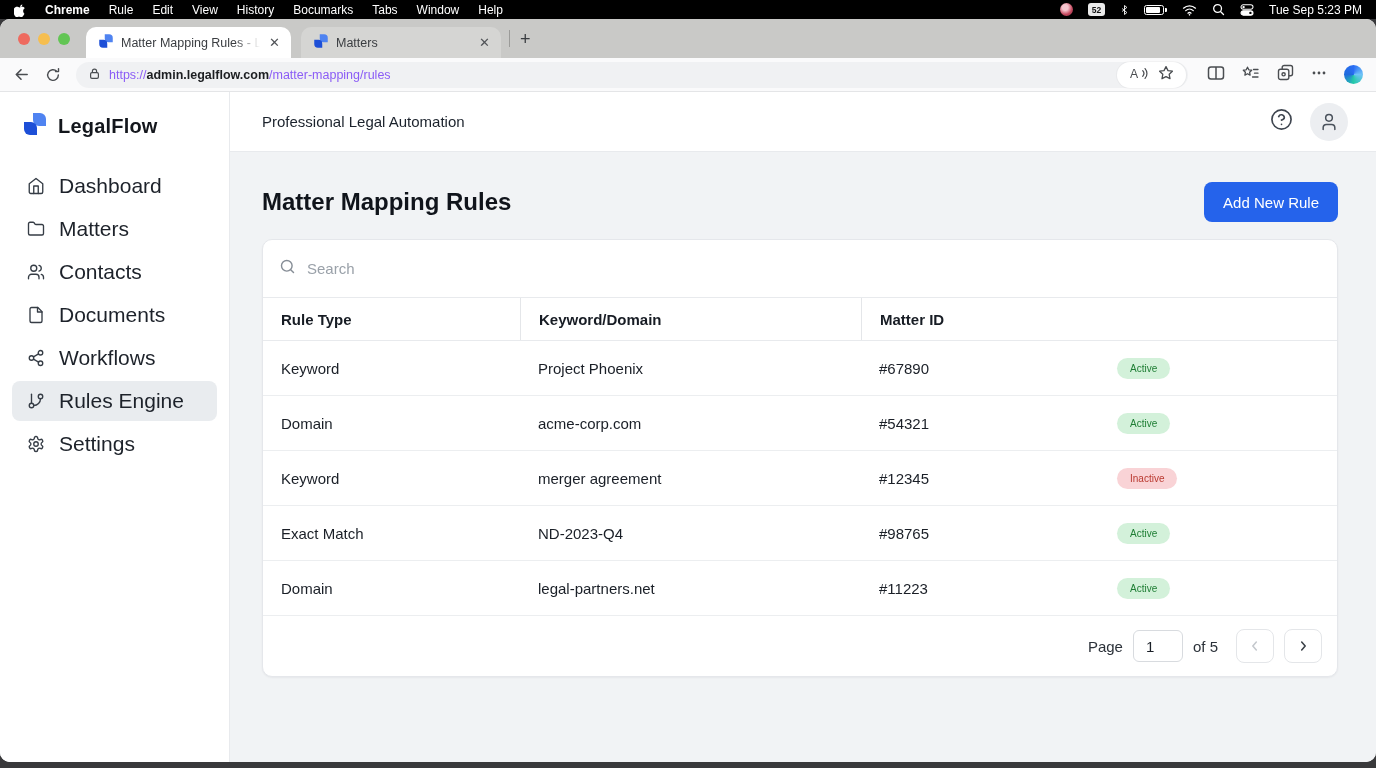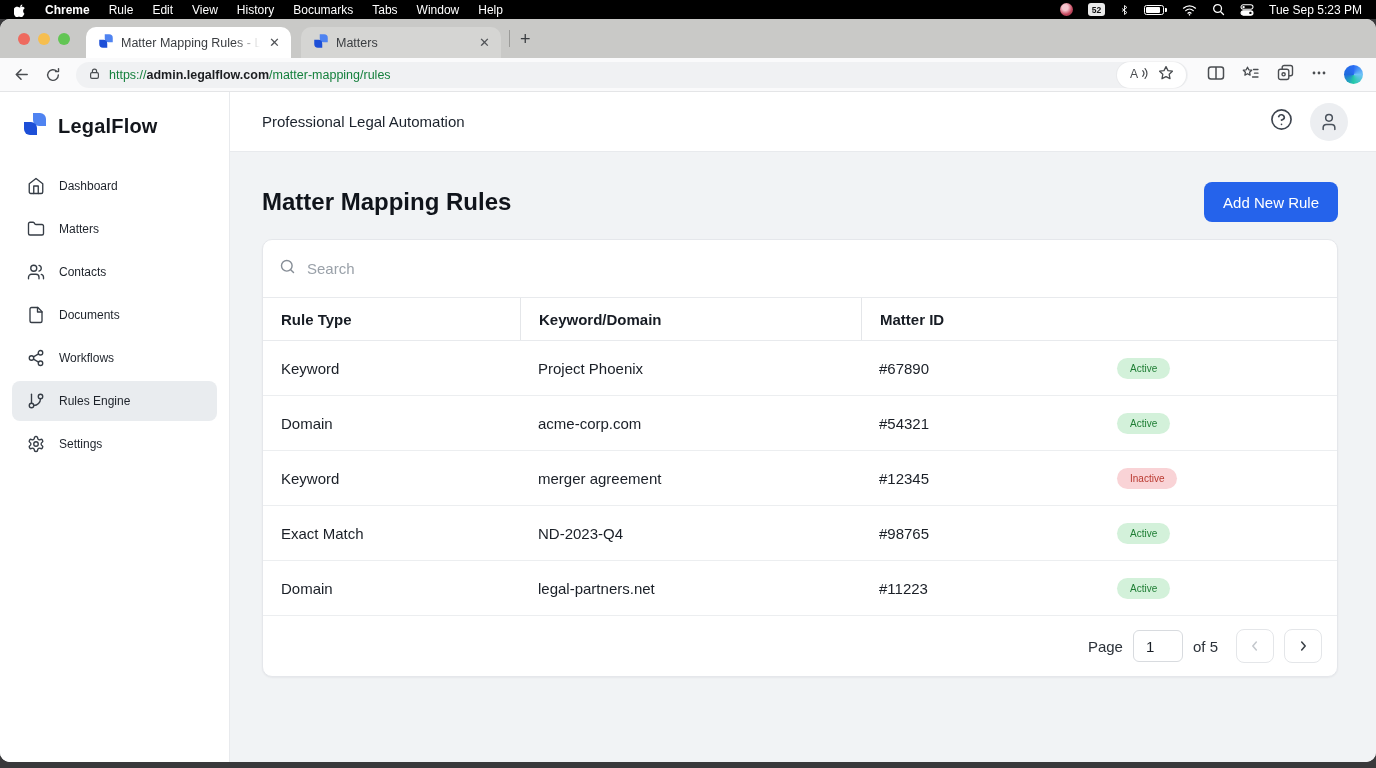--- a/index.html
+++ b/index.html
@@ -58,39 +58,39 @@
   .tab-sep { width:1px; height:17px; background:#9b9b99; align-self:center; margin-left:8px; }
   .newtab-btn { align-self:center; margin-left:10px; font-size:18px; color:#3a3d41; line-height:1; }
 
   
   .toolbar { height:34px; background:#fafafb; border-bottom:1px solid #e4e5e7;
     display:flex; align-items:center; padding:0 13px; gap:15px; flex:none; }
   .tb-btn { display:flex; align-items:center; justify-content:center; }
   .omnibox { flex:1; height:26px; background:#f0f1f3; border-radius:13px;
     display:flex; align-items:center; gap:8px; padding:0 2px 0 12px; font-size:12.5px; }
   .url-text { display:flex; align-items:center; white-space:nowrap; }
-  .url-muted { color:#15803d; }
+  .url-muted { color:#8b5cf6; }
   .url-host { color:#1c1e21; font-weight:bold; }
   .omni-right { margin-left:auto; height:26px; background:#fff; border-radius:13px;
     display:flex; align-items:center; gap:10px; padding:0 12px;
     box-shadow:0 0 0 1px rgba(0,0,0,0.03); }
   .tb-icons { display:flex; align-items:center; gap:17px; padding-left:4px; }
   .copilot { width:19px; height:19px; border-radius:50%;
     background:conic-gradient(#2a6df4, #6fc3f7, #25c9a8, #1f6bdd, #2a6df4); }
 
   
   .app { flex:1; display:flex; background:#f1f3f5; overflow:hidden; }
 
   .sidebar { width:230px; background:#fff; border-right:1px solid #e8eaed; flex:none;
     padding-top:14px; }
   .brand { display:flex; align-items:center; gap:10px; height:40px; padding:0 22px; }
   .brand-name { font-size:20px; font-weight:bold; color:#13161c; letter-spacing:.2px; }
   .nav { margin-top:20px; padding:0 12px; display:flex; flex-direction:column; gap:3px; }
   .nav-item { display:flex; align-items:center; gap:14px; height:40px; padding:0 15px;
-    border-radius:8px; font-size:12px; color:#1d222a; cursor:default;text-align:right; }
+    border-radius:8px; font-size:21px; color:#1d222a; cursor:default;text-align:right; }
   .nav-item.active { background:#e9ecef; }
   .nav-item svg { flex:none; }
 
   .main { flex:1; display:flex; flex-direction:column; min-width:0; }
   .main-header { height:60px; background:#fff; border-bottom:1px solid #e8eaed;
     display:flex; align-items:center; padding:0 28px 0 32px; flex:none; }
   .main-header-title { font-size:15px; color:#1b222c; }
   .header-actions { margin-left:auto; display:flex; align-items:center; gap:16px; }
   .avatar { width:38px; height:38px; border-radius:50%; background:#eceef1;
     display:flex; align-items:center; justify-content:center; }

